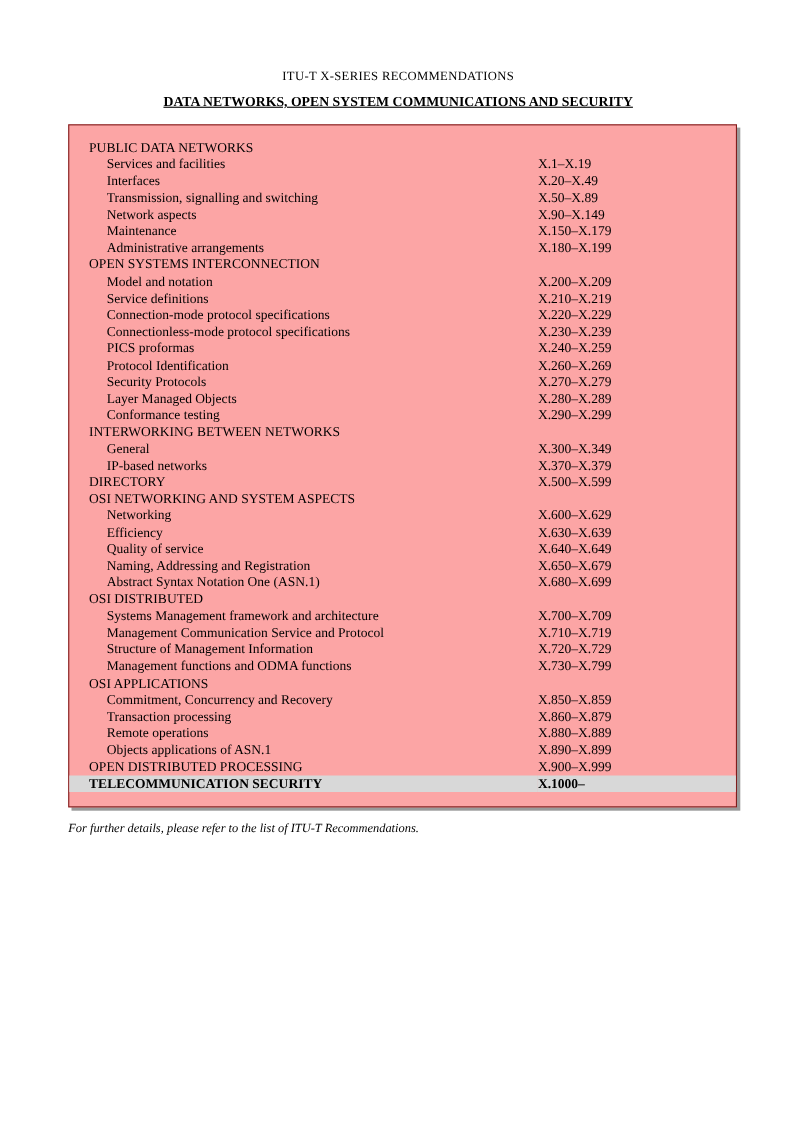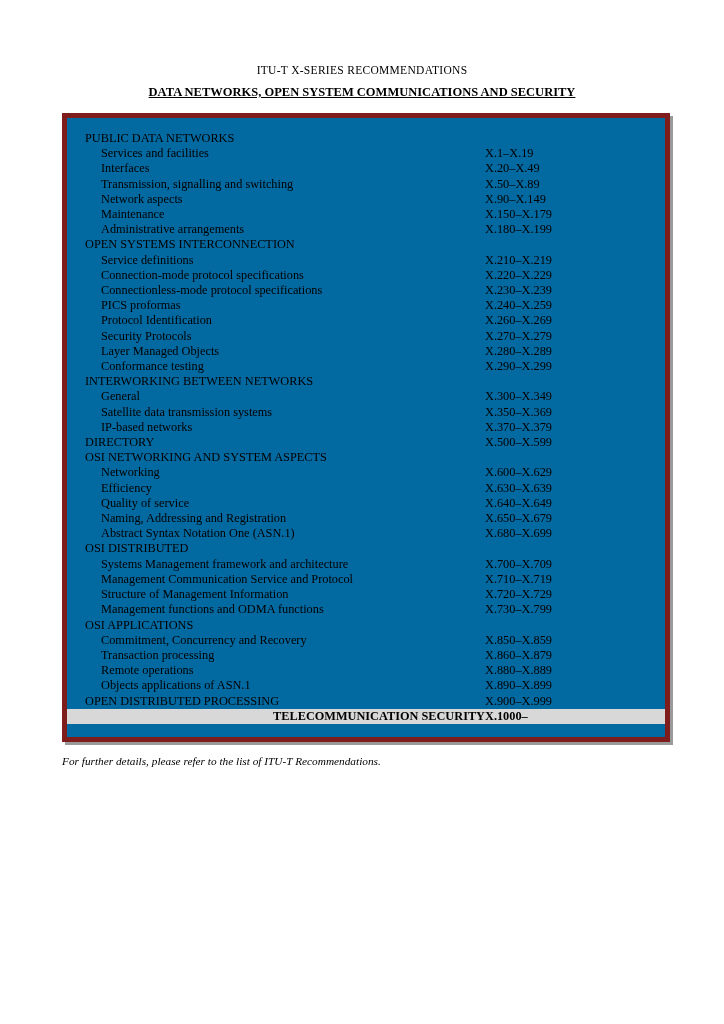--- a/index.html
+++ b/index.html
@@ -29,23 +29,23 @@
     letter-spacing: 0.3px;
   }
   .doc-header .line2 {
     font-size: 12.5px;
     font-weight: bold;
     margin-top: 9px;
     text-decoration: underline;
   }
   .table-frame {
     margin: 13px 54px 0 62px;
-    border: 5px solid #7f1d1d;
+    border: 1px solid #7f1d1d;
     box-shadow: 3px 3px 0 0 #9a9a9a;
-    background: #0369a1;
+    background: #fca5a5;
     padding: 13px 0 13px 0;
     box-sizing: border-box;
   }
   table.rec-table {
     width: 100%;
     border-collapse: collapse;
     font-size: 12.3px;
   }
   table.rec-table td {
     padding: 0;
@@ -66,22 +66,21 @@
   tr.sub td.label {
     padding-left: 34px;
   }
   tr.highlight {
     background: #d8d8d8;
   }
   tr.highlight td {
     font-weight: bold;
   }
   tr.highlight td.label {
-    padding-left: 4px;
-    text-align: right;
+    padding-left: 18px;
   }
   .footnote {
     margin: 13px 0 0 62px;
     font-size: 11.3px;
     font-style: italic;
   }
 </style>
 </head>
 <body>
 
@@ -121,20 +120,24 @@
           </tr>
           <tr class="sub">
             <td class="label">Administrative arrangements</td>
             <td class="range">X.180–X.199</td>
           </tr>
           <tr class="group">
             <td class="label">OPEN SYSTEMS INTERCONNECTION</td>
             <td class="range"></td>
           </tr>
           <tr class="sub">
+            <td class="label">Model and notation</td>
+            <td class="range">X.200–X.209</td>
+          </tr>
+          <tr class="sub">
             <td class="label">Service definitions</td>
             <td class="range">X.210–X.219</td>
           </tr>
           <tr class="sub">
             <td class="label">Connection-mode protocol specifications</td>
             <td class="range">X.220–X.229</td>
           </tr>
           <tr class="sub">
             <td class="label">Connectionless-mode protocol specifications</td>
             <td class="range">X.230–X.239</td>
@@ -159,24 +162,20 @@
             <td class="label">Conformance testing</td>
             <td class="range">X.290–X.299</td>
           </tr>
           <tr class="group">
             <td class="label">INTERWORKING BETWEEN NETWORKS</td>
             <td class="range"></td>
           </tr>
           <tr class="sub">
             <td class="label">General</td>
             <td class="range">X.300–X.349</td>
-          </tr>
-          <tr class="sub">
-            <td class="label">Satellite data transmission systems</td>
-            <td class="range">X.350–X.369</td>
           </tr>
           <tr class="sub">
             <td class="label">IP-based networks</td>
             <td class="range">X.370–X.379</td>
           </tr>
           <tr class="group">
             <td class="label">DIRECTORY</td>
             <td class="range">X.500–X.599</td>
           </tr>
           <tr class="group">

